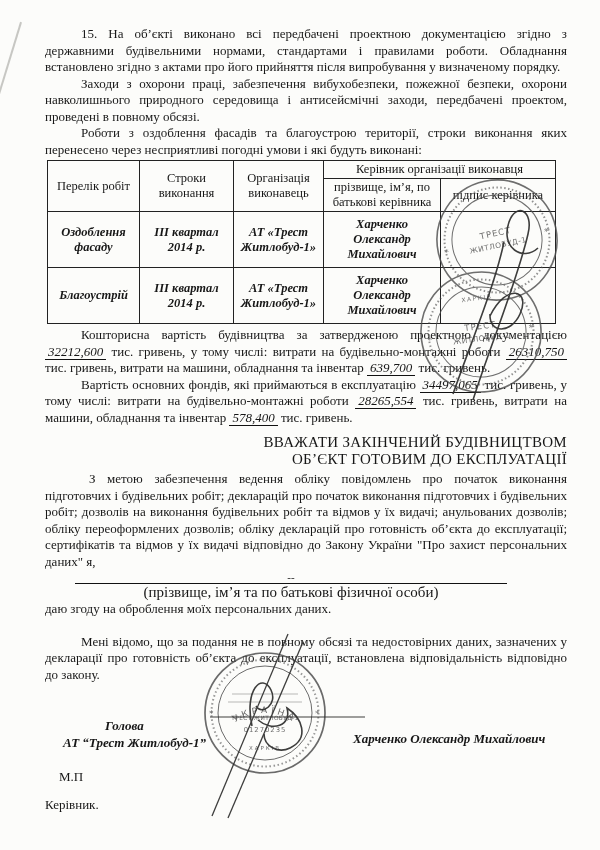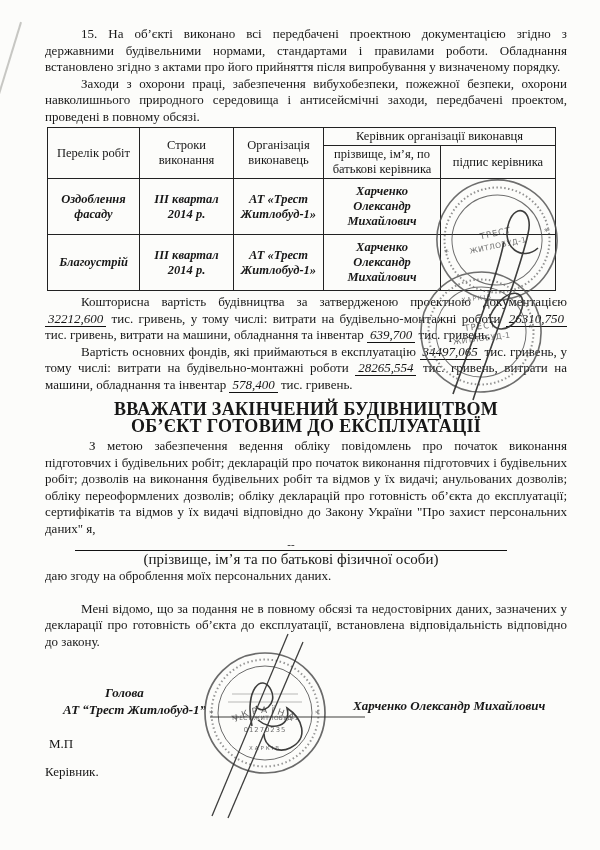--- a/index.html
+++ b/index.html
@@ -15,54 +15,55 @@
   .num{font-weight:normal;font-style:italic;border-bottom:1px solid #111;
        padding:0 3px;white-space:nowrap;}
   
   table.works{border-collapse:collapse;width:508px;margin:2px 0 3px 2px;
     font-size:12.5px;line-height:15px;table-layout:fixed;}
   table.works th,table.works td{border:1px solid #222;padding:1px 3px;
     text-align:center;vertical-align:middle;font-weight:normal;}
   table.works td.b{font-weight:bold;font-style:italic;}
   table.works tr.data{height:56px;}
   
-  .heading{text-align:center;font-weight:bold;font-size:18px;
+  .heading{text-align:right;font-weight:normal;font-size:15px;
     line-height:17px;letter-spacing:.3px;margin:8px 0 3px;}
   
   .blank-line{margin:3px 0 0 30px;width:432px;border-bottom:1.5px solid #111;
     text-align:center;font-size:11px;line-height:9px;height:10px;}
   .blank-caption{width:432px;margin-left:30px;text-align:center;
     font-size:15px;line-height:17px;}
   
   .sig-block{position:relative;height:106px;margin-top:4px;}
   .sig-left{position:absolute;left:18px;top:30px;font-weight:bold;
     font-style:italic;line-height:17px;}
   .sig-left .role1{margin-left:42px;font-family:Liberation Serif, serif;}
   .sig-name{position:absolute;left:308px;top:44px;font-weight:bold;
     font-style:italic;}
-  .sig-mp{position:absolute;left:4px;top:82px;}
+  .sig-mp{position:absolute;left:14px;top:82px;}
   
   .note{display:flex;margin-top:4px;}
   .note-label{width:66px;flex-shrink:0;}
   .note-text{flex:1;text-align:justify;}
   
   .stamp-svg{position:absolute;pointer-events:none;}
   .artifact{position:absolute;left:6px;top:20px;width:2px;height:96px;
     background:#9a9a96;transform:rotate(17deg);opacity:.55;}
   svg text{font-family:"DejaVu Sans",sans-serif;fill:#4b4b4b;}
 </style>
 </head>
 <body>
 
 <div class="page">
 
   <div class="artifact"></div>
 
   <p>15. На об’єкті виконано всі передбачені проектною документацією згідно з державними будівельними нормами, стандартами і правилами роботи. Обладнання встановлено згідно з актами про його прийняття після випробування у визначеному порядку.</p>
   <p>Заходи з охорони праці, забезпечення вибухобезпеки, пожежної безпеки, охорони навколишнього природного середовища і антисейсмічні заходи, передбачені проектом, проведені в повному обсязі.</p>
+  <p>Роботи з оздоблення фасадів та благоустрою території, строки виконання яких перенесено через несприятливі погодні умови і які будуть виконані:</p>
 
   <table class="works">
     <colgroup>
       <col style="width:92px">
         <col style="width:94px">
         <col style="width:90px">
       <col style="width:117px">
         <col style="width:115px">
     </colgroup>
     <tbody>

